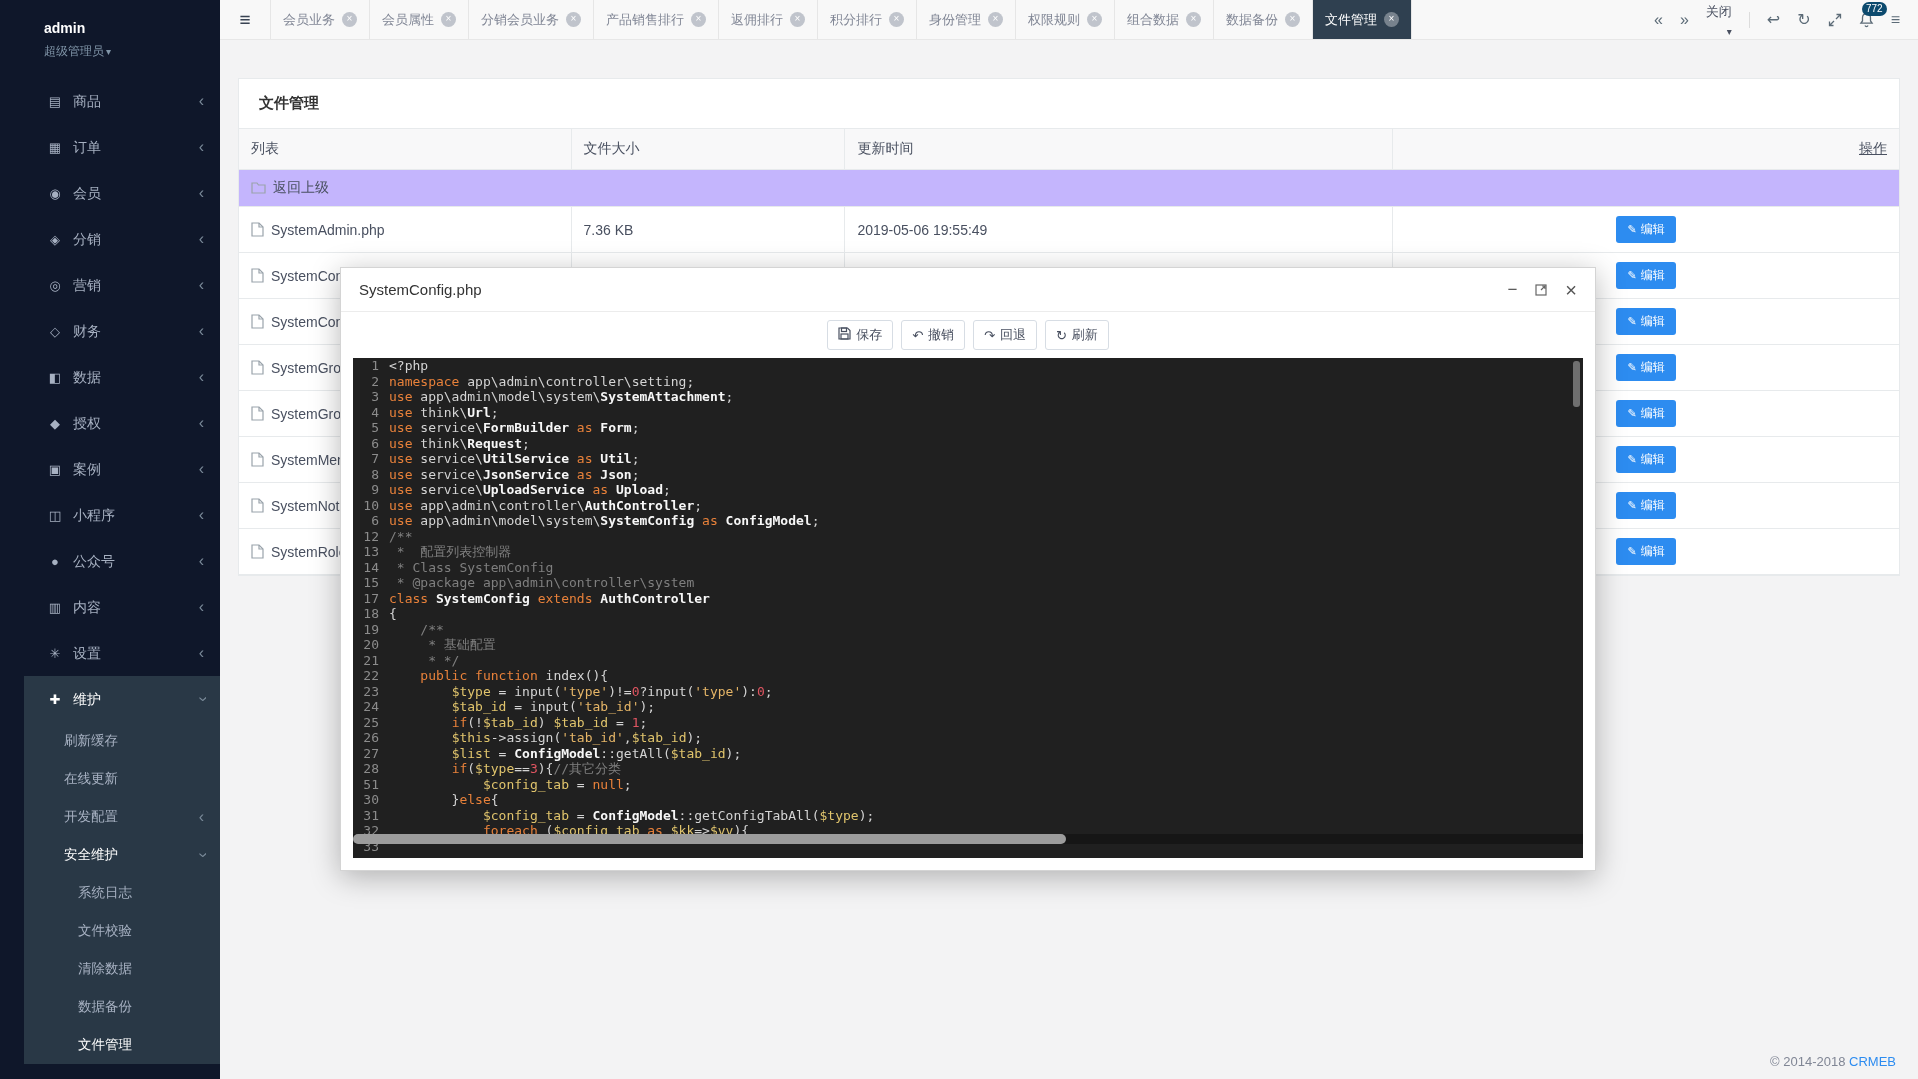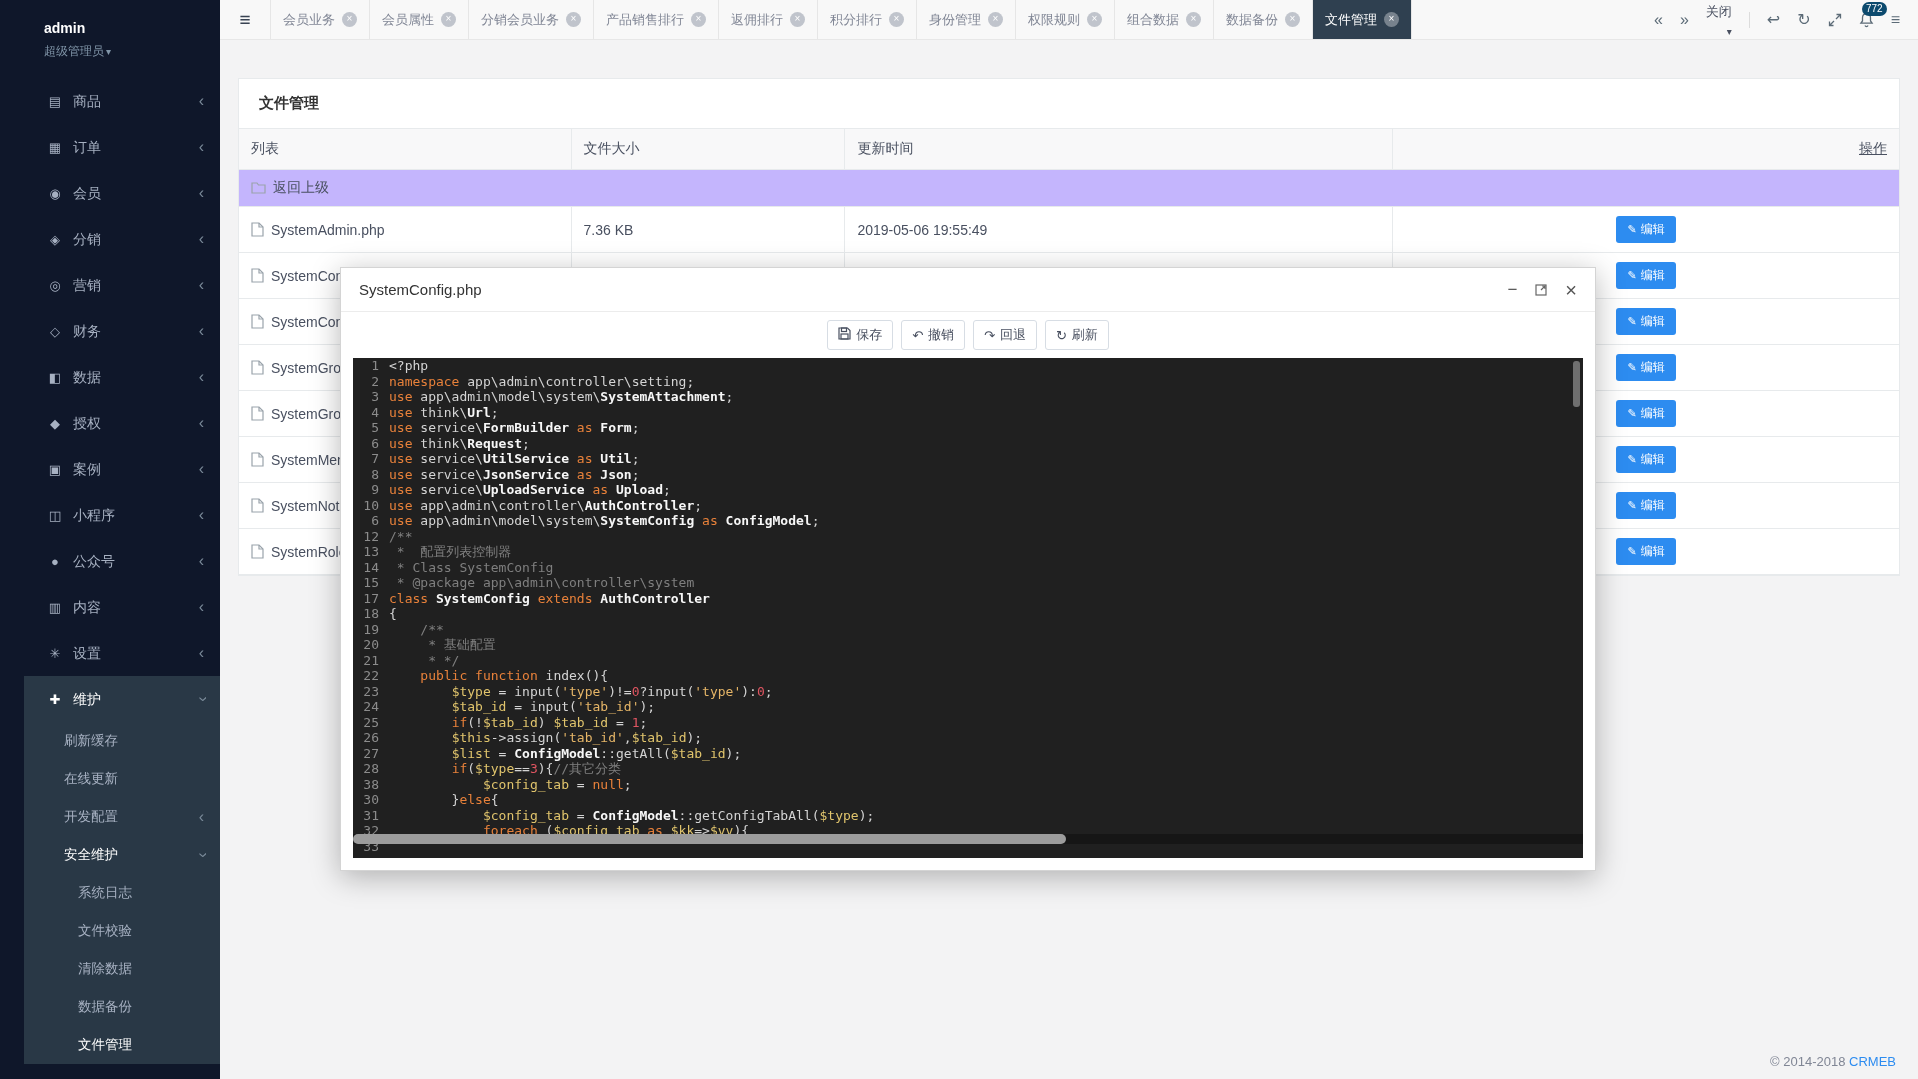--- a/index.html
+++ b/index.html
@@ -396,21 +396,21 @@
           <div class="code-line"><span class="ln" data-name="line-number">19</span><span class="lc" data-name="code-line"><span class="com">    /**</span></span></div>
           <div class="code-line"><span class="ln" data-name="line-number">20</span><span class="lc" data-name="code-line"><span class="com">     * 基础配置</span></span></div>
           <div class="code-line"><span class="ln" data-name="line-number">21</span><span class="lc" data-name="code-line"><span class="com">     * */</span></span></div>
           <div class="code-line"><span class="ln" data-name="line-number">22</span><span class="lc" data-name="code-line">    <span class="kw">public</span> <span class="kw">function</span> index(){</span></div>
           <div class="code-line"><span class="ln" data-name="line-number">23</span><span class="lc" data-name="code-line">        <span class="var">$type</span> = input(<span class="str">'type'</span>)!=<span class="num">0</span>?input(<span class="str">'type'</span>):<span class="num">0</span>;</span></div>
           <div class="code-line"><span class="ln" data-name="line-number">24</span><span class="lc" data-name="code-line">        <span class="var">$tab_id</span> = input(<span class="str">'tab_id'</span>);</span></div>
           <div class="code-line"><span class="ln" data-name="line-number">25</span><span class="lc" data-name="code-line">        <span class="kw">if</span>(!<span class="var">$tab_id</span>) <span class="var">$tab_id</span> = <span class="num">1</span>;</span></div>
           <div class="code-line"><span class="ln" data-name="line-number">26</span><span class="lc" data-name="code-line">        <span class="var">$this</span>-&gt;assign(<span class="str">'tab_id'</span>,<span class="var">$tab_id</span>);</span></div>
           <div class="code-line"><span class="ln" data-name="line-number">27</span><span class="lc" data-name="code-line">        <span class="var">$list</span> = <span class="cls">ConfigModel</span>::getAll(<span class="var">$tab_id</span>);</span></div>
           <div class="code-line"><span class="ln" data-name="line-number">28</span><span class="lc" data-name="code-line">        <span class="kw">if</span>(<span class="var">$type</span>==<span class="num">3</span>){<span class="com">//其它分类</span></span></div>
-          <div class="code-line"><span class="ln" data-name="line-number">38</span><span class="lc" data-name="code-line">            <span class="var">$config_tab</span> = <span class="kw">null</span>;</span></div>
+          <div class="code-line"><span class="ln" data-name="line-number">51</span><span class="lc" data-name="code-line">            <span class="var">$config_tab</span> = <span class="kw">null</span>;</span></div>
           <div class="code-line"><span class="ln" data-name="line-number">30</span><span class="lc" data-name="code-line">        }<span class="kw">else</span>{</span></div>
           <div class="code-line"><span class="ln" data-name="line-number">31</span><span class="lc" data-name="code-line">            <span class="var">$config_tab</span> = <span class="cls">ConfigModel</span>::getConfigTabAll(<span class="var">$type</span>);</span></div>
           <div class="code-line"><span class="ln" data-name="line-number">32</span><span class="lc" data-name="code-line">            <span class="kw">foreach</span> (<span class="var">$config_tab</span> <span class="kw">as</span> <span class="var">$kk</span>=&gt;<span class="var">$vv</span>){</span></div>
           <div class="code-line"><span class="ln" data-name="line-number">33</span><span class="lc" data-name="code-line"></span></div>
         </div>
       <div class="vbar" data-name="editor-vscrollbar-thumb"></div>
       <div class="htrack" data-name="editor-hscrollbar-track"></div>
       <div class="hthumb" data-name="editor-hscrollbar-thumb"></div>
     </div>
   </div>

